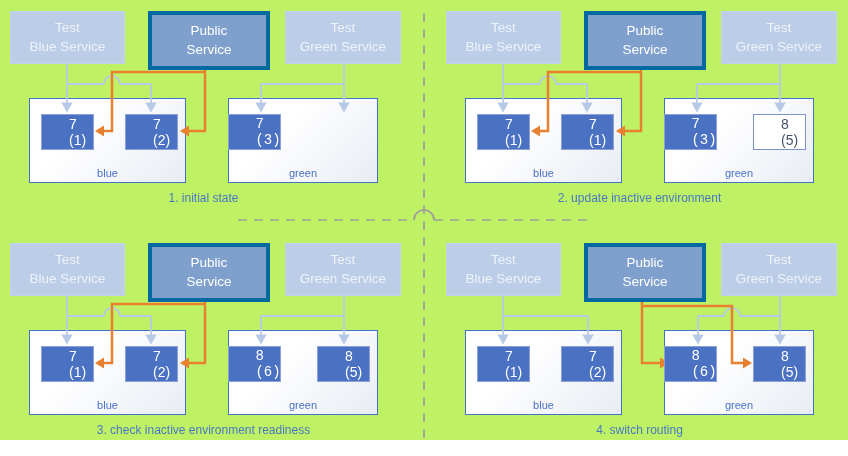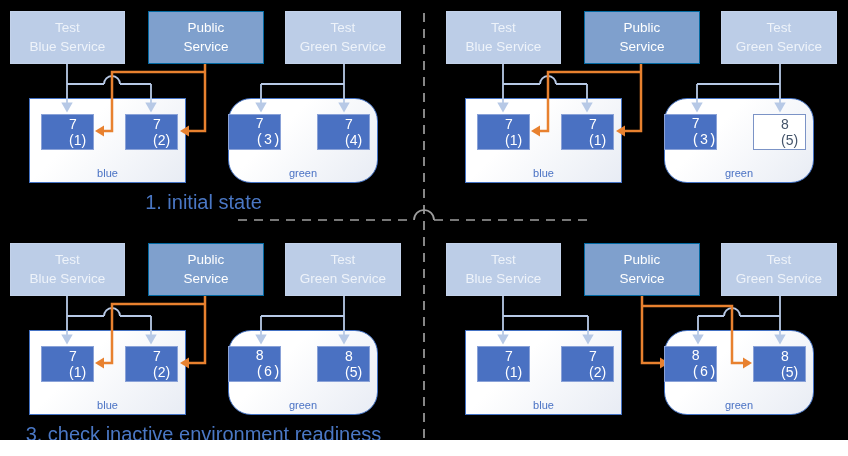--- a/index.html
+++ b/index.html
@@ -1,18 +1,18 @@
 <!DOCTYPE html>
 <html><head>
 <meta charset="utf-8">
 <style>
   html,body { margin:0; padding:0; background:#ffffff; }
   #stage {
     position:relative; width:848px; height:440px; overflow:hidden;
-    background:#000000;
+    background:#bef264;
     font-family:"Liberation Sans", sans-serif;
   }
   .quadrant { position:absolute; width:424px; height:228px; }
   #q1 { left:0;   top:0;   }
   #q2 { left:436px; top:0;   }
   #q3 { left:0;   top:232px; }
   #q4 { left:436px; top:232px; }
 
   svg.arrows { position:absolute; left:0; top:0; width:424px; height:228px; z-index:2; }
   #dividers  { position:absolute; left:0; top:0; width:848px; height:456px; z-index:1; }
@@ -22,52 +22,52 @@
   .or path   { stroke:#e8812f; stroke-width:2.5; fill:none; }
   .or polygon{ fill:#e8812f; }
   .gray path { stroke:#9e9e9e; stroke-width:1.7; fill:none; }
 
   .svc {
     position:absolute; top:11px; width:113px; height:51px; z-index:3;
     display:flex; align-items:center; justify-content:center; text-align:center;
     font-size:13.5px; line-height:1.4; white-space:pre-line;
   }
   .svc.light { left:10px;  background:#bccde7; color:#eef3fa; border:1px solid #c3d2ea; }
-  .svc.dark  { background:#7fa0cd; color:#ffffff; border:1px solid #0369a1; }
+  .svc.dark  { background:#7fa0cd; color:#ffffff; border:4px solid #0369a1; }
   .svc.s1 { left:10px; }
   .svc.s2 { left:148px; width:114px; }
   .svc.s3 { left:285px; width:114px; }
 
   .env {
     position:absolute; top:98px; height:85px; z-index:1;
     border:1.2px solid #4472c4;
     background:linear-gradient(315deg, #e8ecf4 0%, #ffffff 65%);
     box-sizing:border-box;
   }
   .env.blue  { left:29px;  width:157px; }
-  .env.green { left:228px; width:150px;border-radius:23px; }
+  .env.green { left:228px; width:150px; }
   .env-label {
     position:absolute; bottom:3px; left:0; right:0; text-align:center;
     font-size:11px; color:#4a72c4;
   }
   .node {
     position:absolute; top:114px; width:53px; height:36px; z-index:3;
     display:flex; align-items:center; justify-content:center;
     background:#4a71c2; border:1.5px solid #8aa2d8; color:#ffffff;
     font-size:14px; box-sizing:border-box;padding-left:27px;
   }
   .node.n1 { left:41px; }
   .node.n2 { left:125px; }
   .node.n3 { left:228px;font-family:Liberation Mono, monospace; }
   .node.n4 { left:317px; }
   .node.outline { background:#ffffff; border:1.5px solid #7b93c6; color:#44546a; }
 
   .caption {
     position:absolute; top:191px; left:0; width:407px; text-align:center;
-    font-size:20px; color:#4a77c4; z-index:3;
+    font-size:12px; color:#4a77c4; z-index:3;
   }
 </style>
 </head>
 <body>
 
 <div id="stage">
 
   <svg id="dividers" class="gray">
     <path d="M424,13 V450" stroke-dasharray="9,7"></path>
     <path d="M238,220 H414 M434,220 H590" stroke-dasharray="9,7"></path>
@@ -102,21 +102,20 @@
 Green Service</div>
     <div class="env blue">
       <div class="env-label">blue</div>
     </div>
     <div class="env green">
       <div class="env-label">green</div>
     </div>
     <div class="node n1">7 (1)</div>
     <div class="node n2">7 (2)</div>
     <div class="node n3">7 (3)</div>
-    <div class="node n4">7 (4)</div>
     <div class="caption">1. initial state</div>
   </div>
 
   <div class="quadrant" id="q2">
     <svg class="arrows" viewBox="0 0 424 228">
       <g class="lb">
         <path d="M67,62 V103 M67,84 H104 M120,84 H151 M151,84 V103"></path>
         <path d="M104,84 A8,8 0 0 1 120,84"></path>
         <polygon points="61.3,102.5 72.7,102.5 67,112.5"></polygon>
         <polygon points="145.3,102.5 156.7,102.5 151,112.5"></polygon>
@@ -142,20 +141,21 @@
     <div class="env blue">
       <div class="env-label">blue</div>
     </div>
     <div class="env green">
       <div class="env-label">green</div>
     </div>
     <div class="node n1">7 (1)</div>
     <div class="node n2">7 (1)</div>
     <div class="node n3">7 (3)</div>
     <div class="node n4 outline">8 (5)</div>
+    <div class="caption">2. update inactive environment</div>
   </div>
 
   <div class="quadrant" id="q3">
     <svg class="arrows" viewBox="0 0 424 228">
       <g class="lb">
         <path d="M67,62 V103 M67,84 H104 M120,84 H151 M151,84 V103"></path>
         <path d="M104,84 A8,8 0 0 1 120,84"></path>
         <polygon points="61.3,102.5 72.7,102.5 67,112.5"></polygon>
         <polygon points="145.3,102.5 156.7,102.5 151,112.5"></polygon>
       </g>
@@ -219,15 +219,16 @@
     <div class="env blue">
       <div class="env-label">blue</div>
     </div>
     <div class="env green">
       <div class="env-label">green</div>
     </div>
     <div class="node n1">7 (1)</div>
     <div class="node n2">7 (2)</div>
     <div class="node n3">8 (6)</div>
     <div class="node n4">8 (5)</div>
+    <div class="caption">4. switch routing</div>
   </div>
 
 </div>
 
 </body></html>

